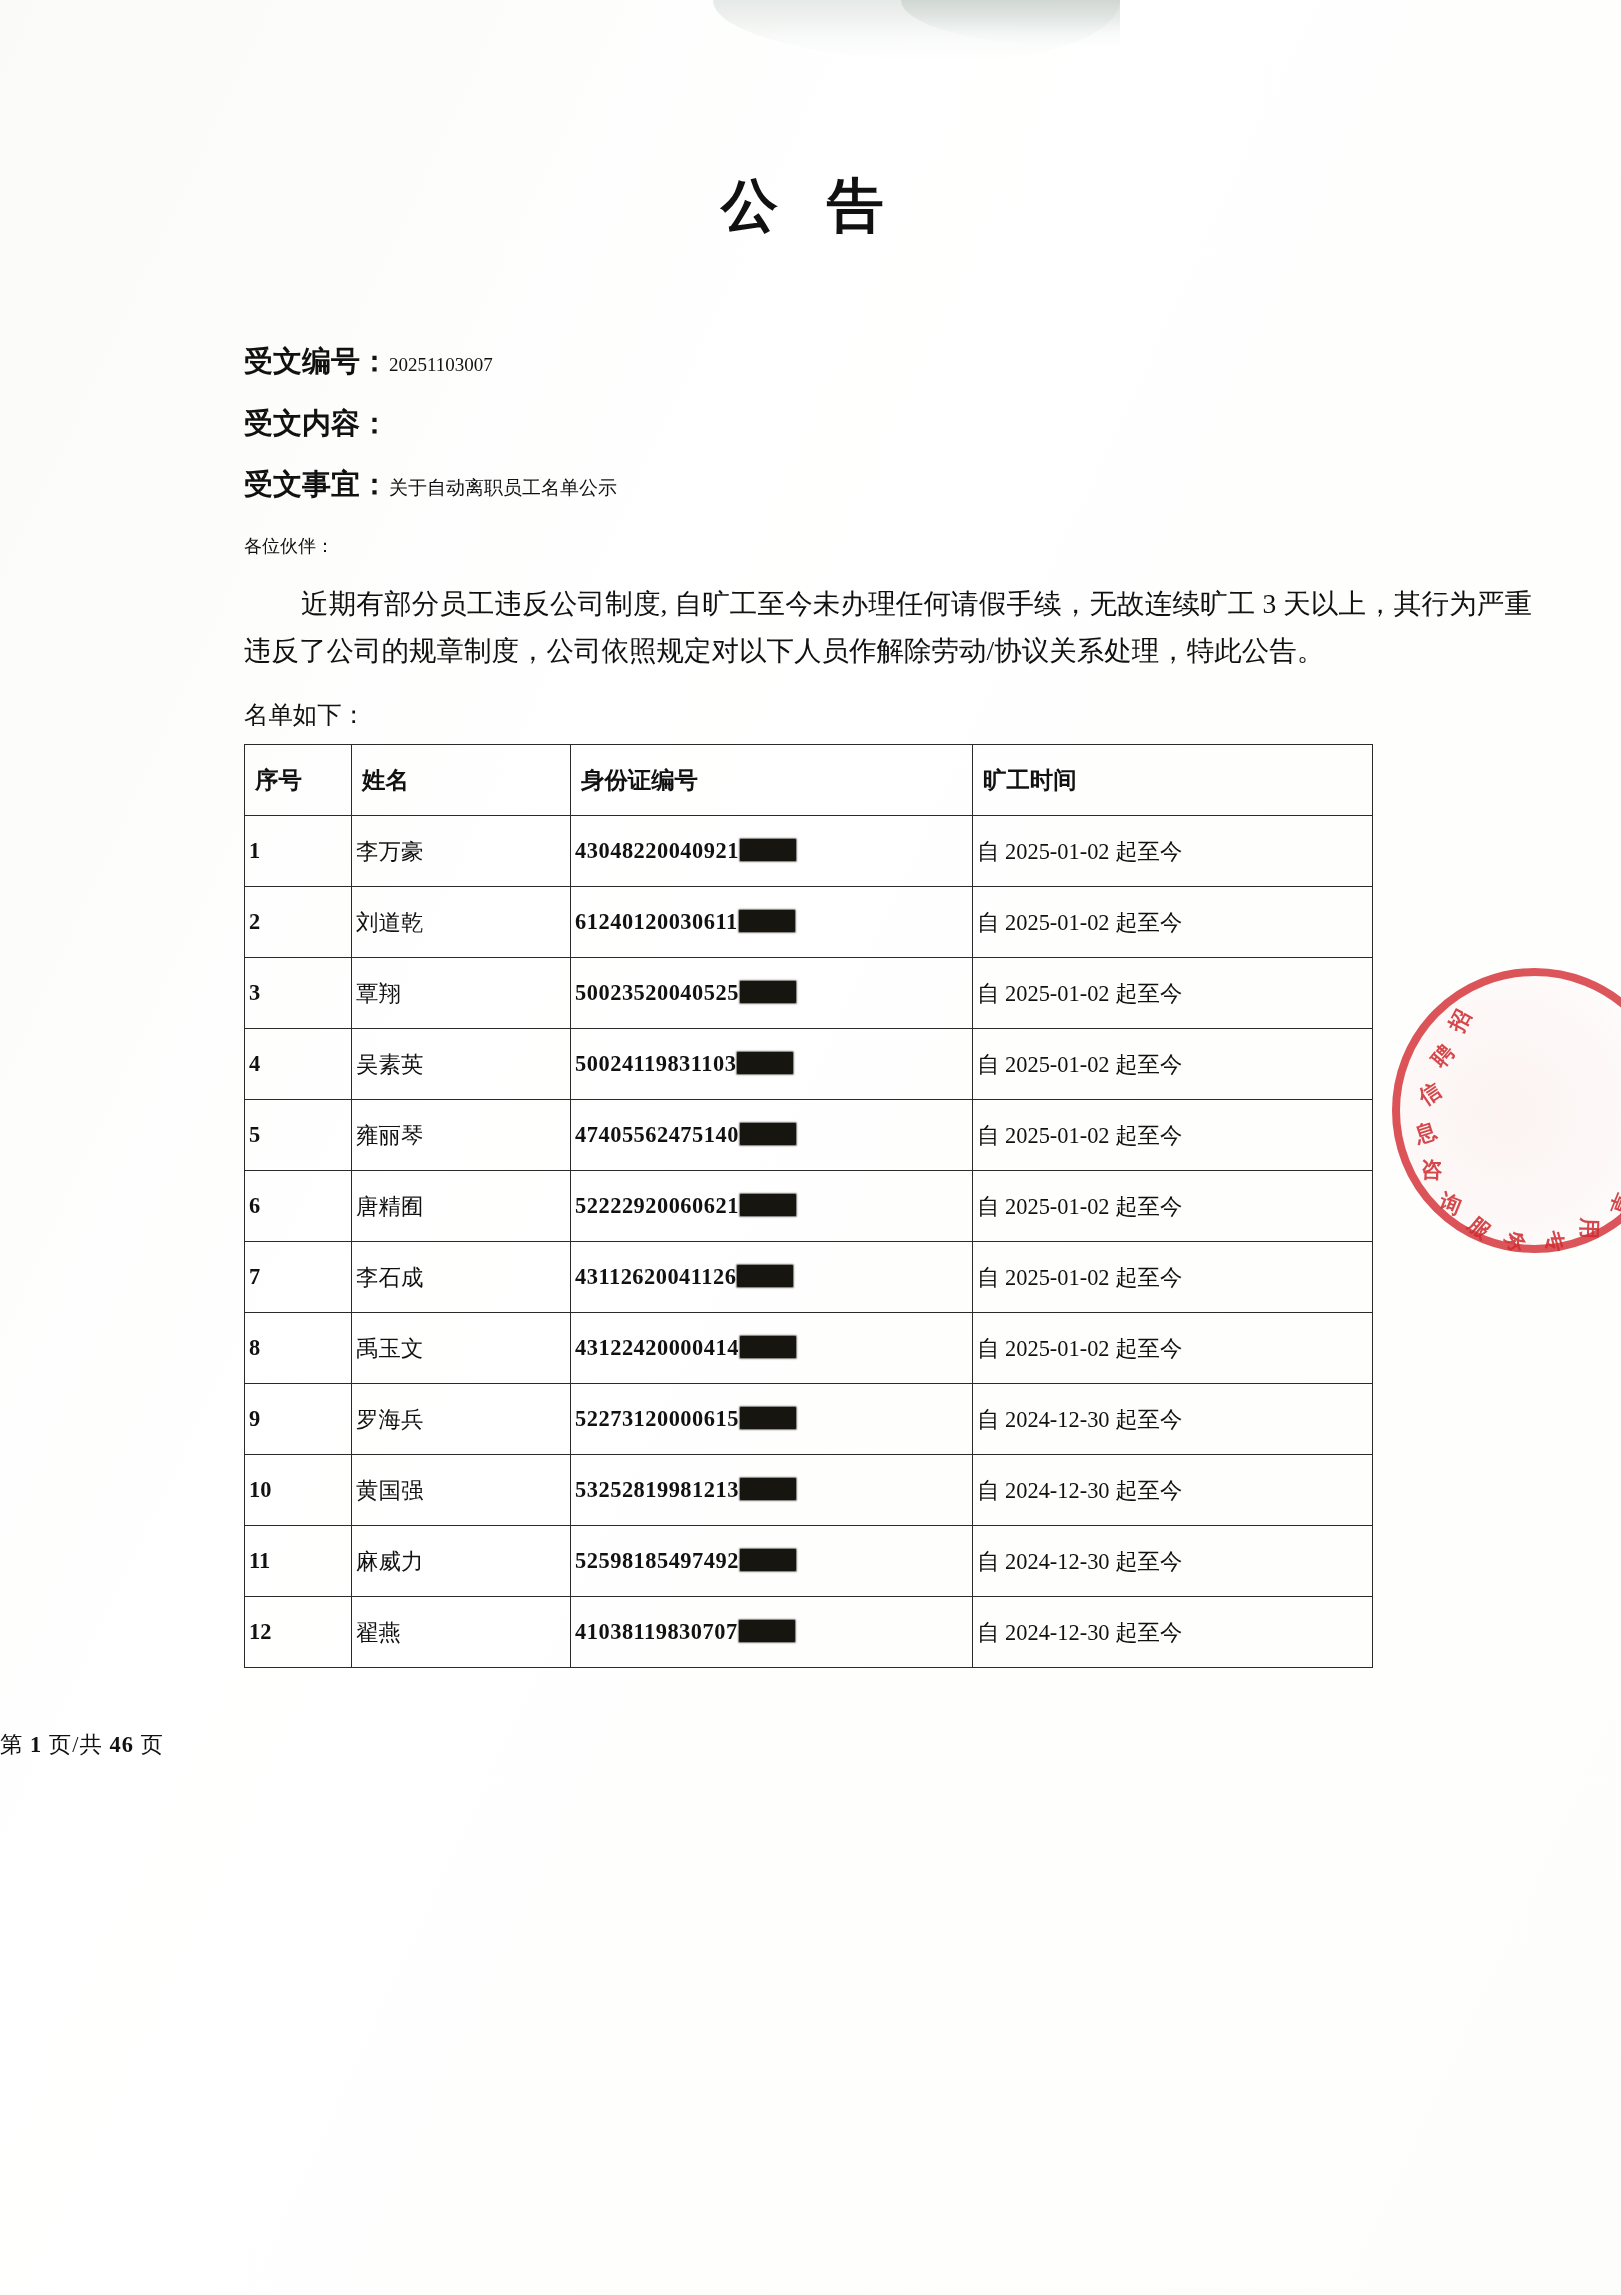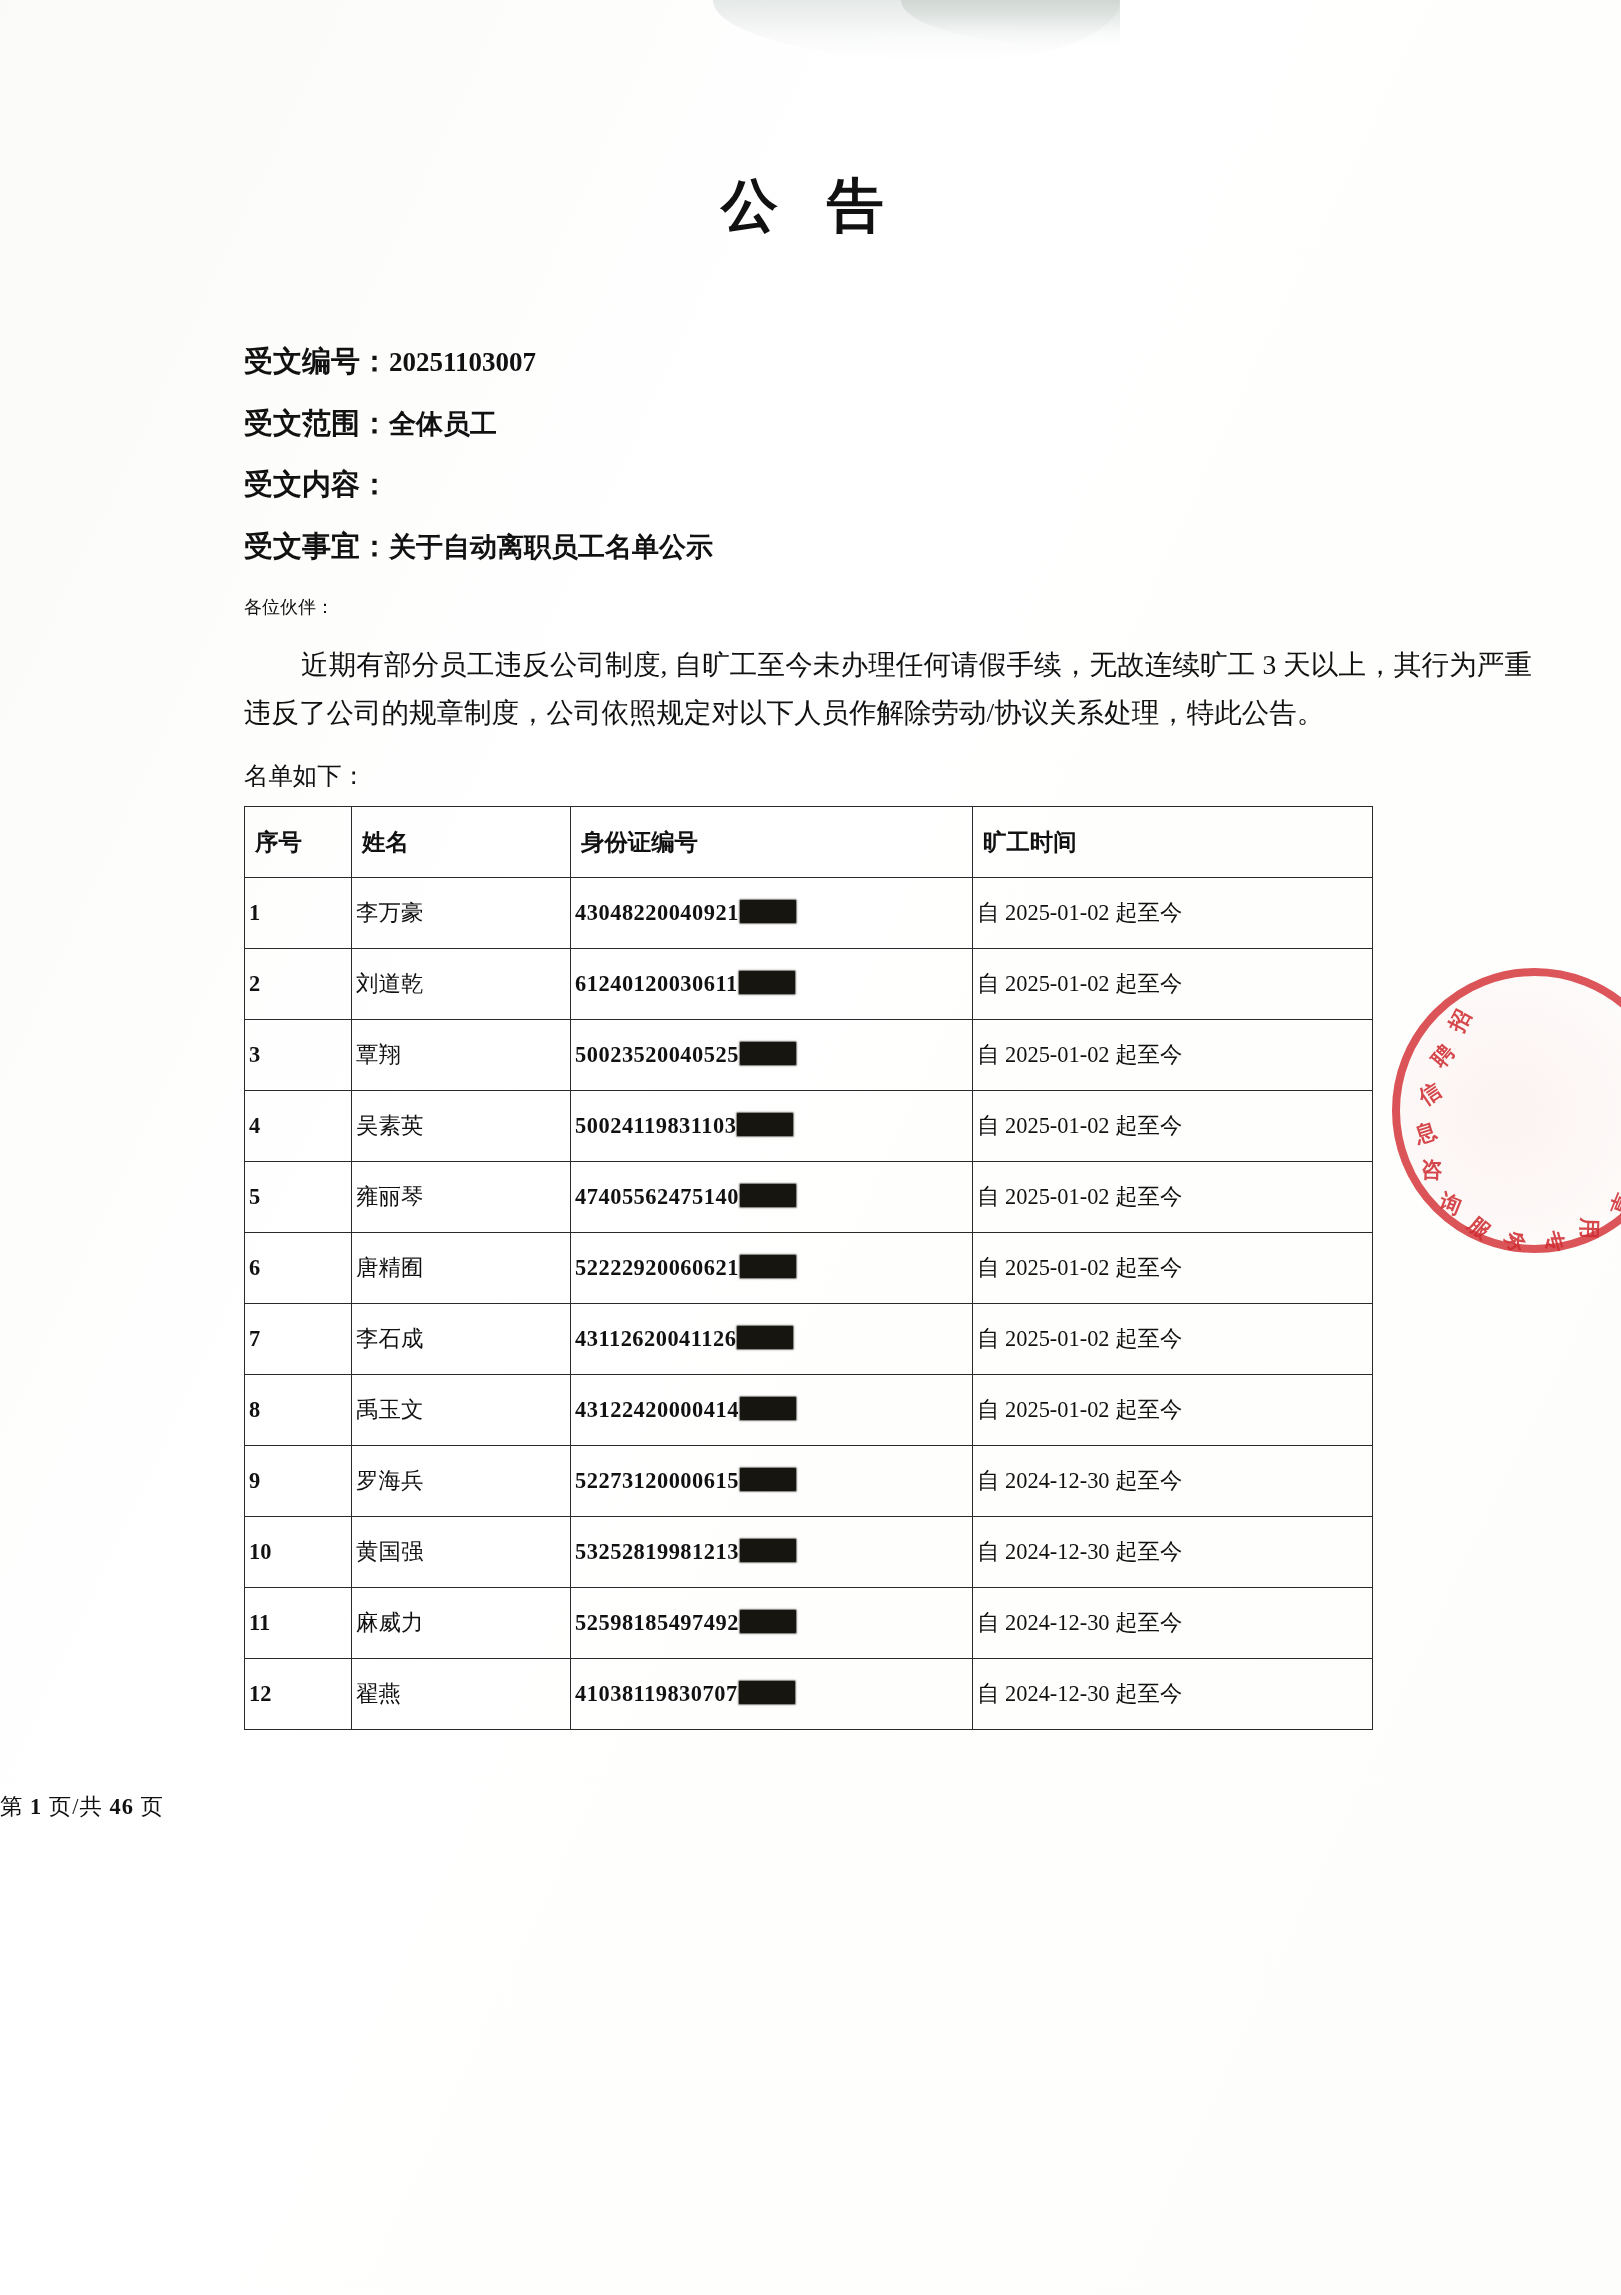--- a/index.html
+++ b/index.html
@@ -73,22 +73,22 @@
     line-height: 1.0;
     margin-bottom: 32px;
     color: #111;
     white-space: nowrap;
   }
   .meta-label {
     font-weight: bold;
     font-size: 29px;
   }
   .meta-value {
-    font-weight: bold;
-    font-size: 27px;
+    font-weight: normal;
+    font-size: 19px;
   }
   .meta-value.num {
     font-family: "Liberation Serif", "DejaVu Serif", serif;
   }
   .salutation {
     font-size: 18px;
     margin-top: 34px;
     padding-left: 244px;
     color: #111;
   }
@@ -227,23 +227,20 @@
   <div class="scan-edge-top"></div>
   <div class="scan-edge-top2"></div>
 
   <div class="content">
 
     <div class="doc-title">公 告</div>
 
     <div class="meta-block">
       <div class="meta-row">
         <span class="meta-label">受文编号：</span><span class="meta-value num">20251103007</span>
-      </div>
-      <div class="meta-row">
-        <span class="meta-label">受文范围：</span><span class="meta-value">全体员工</span>
       </div>
       <div class="meta-row">
         <span class="meta-label">受文内容：</span>
       </div>
       <div class="meta-row">
         <span class="meta-label">受文事宜：</span><span class="meta-value">关于自动离职员工名单公示</span>
       </div>
     </div>
 
     <div class="salutation">各位伙伴：</div>

